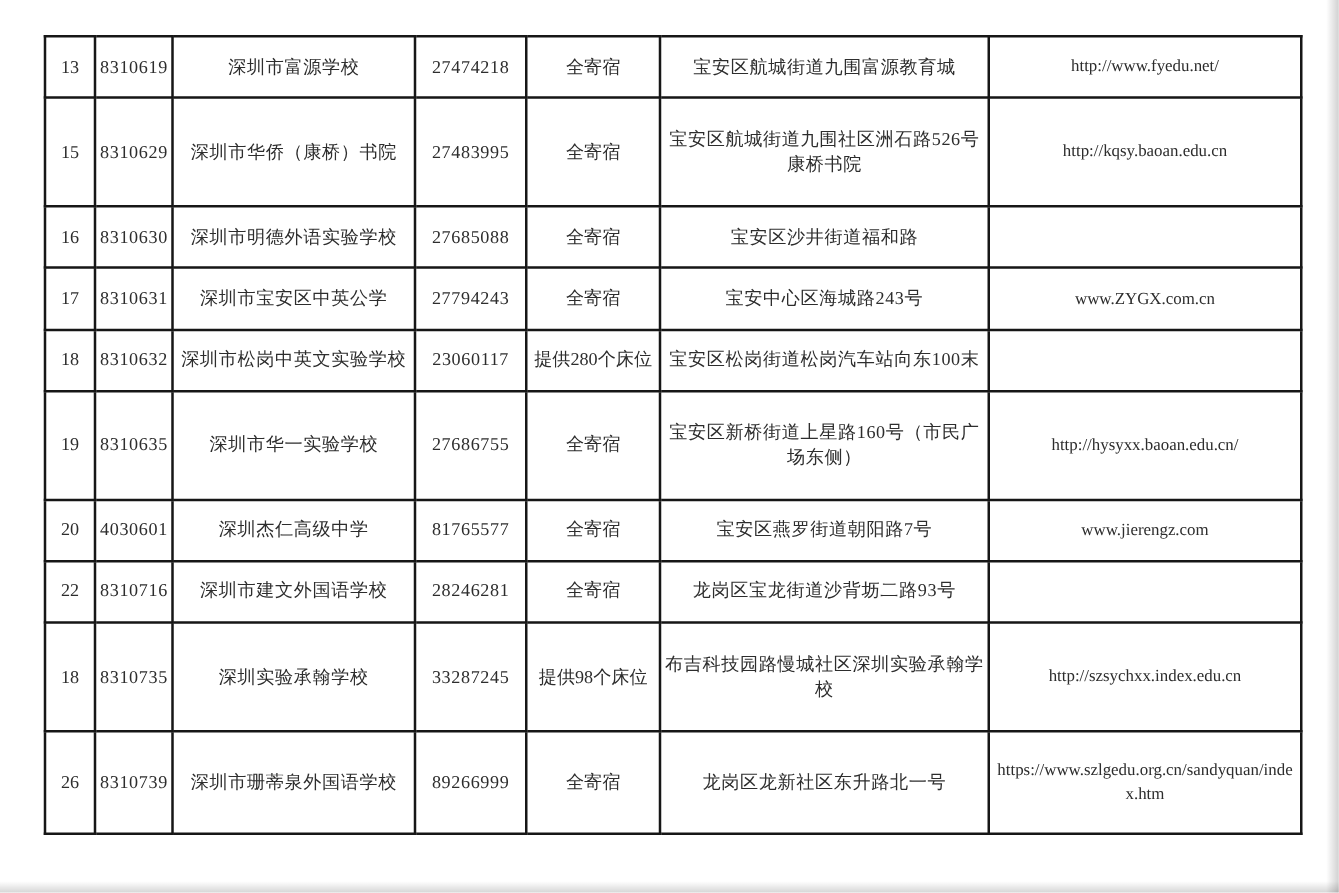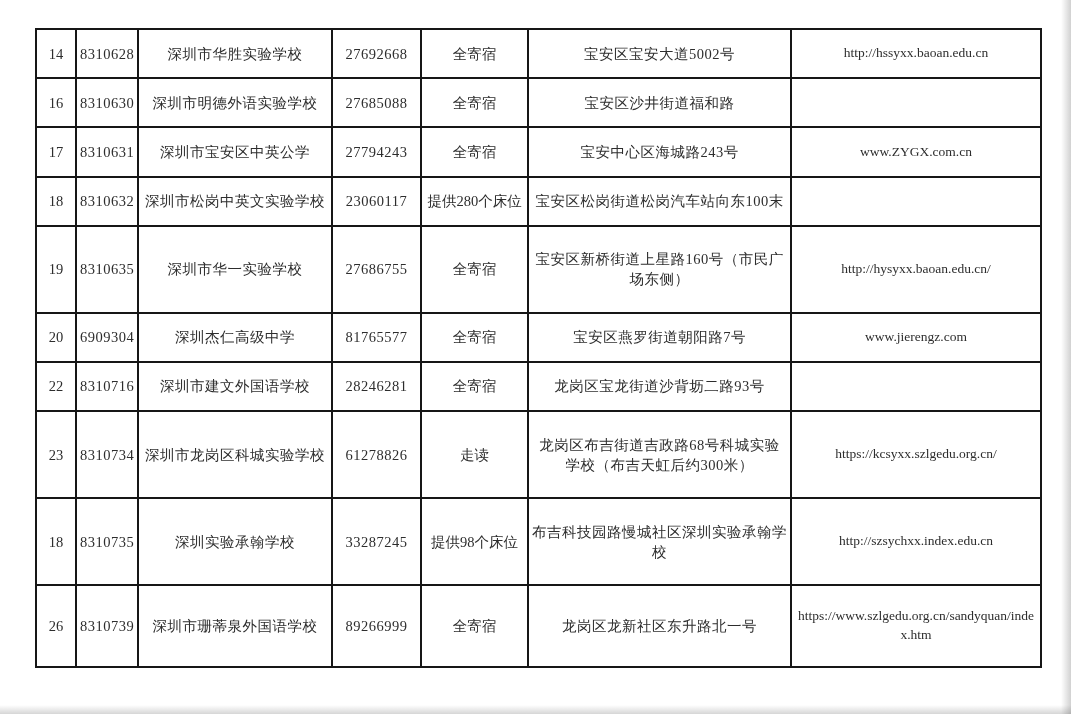--- a/index.html
+++ b/index.html
@@ -69,27 +69,36 @@
     <col style="width:40px">
     <col style="width:62px">
     <col style="width:194px">
     <col style="width:89px">
     <col style="width:107px">
     <col style="width:263px">
     <col style="width:250px">
   </colgroup>
   <tbody>
       <tr>
-    <td class="cell-index">14</td>
-    <td class="cell-code">8310628</td>
-    <td class="cell-name">深圳市华胜实验学校</td>
-    <td class="cell-phone">27692668</td>
+    <td class="cell-index">13</td>
+    <td class="cell-code">8310619</td>
+    <td class="cell-name">深圳市富源学校</td>
+    <td class="cell-phone">27474218</td>
     <td class="cell-boarding">全寄宿</td>
-    <td class="cell-address">宝安区宝安大道5002号</td>
-    <td class="cell-website">http://hssyxx.baoan.edu.cn</td>
+    <td class="cell-address">宝安区航城街道九围富源教育城</td>
+    <td class="cell-website">http://www.fyedu.net/</td>
+  </tr>
+      <tr>
+    <td class="cell-index">15</td>
+    <td class="cell-code">8310629</td>
+    <td class="cell-name">深圳市华侨（康桥）书院</td>
+    <td class="cell-phone">27483995</td>
+    <td class="cell-boarding">全寄宿</td>
+    <td class="cell-address">宝安区航城街道九围社区洲石路526号康桥书院</td>
+    <td class="cell-website">http://kqsy.baoan.edu.cn</td>
   </tr>
       <tr>
     <td class="cell-index">16</td>
     <td class="cell-code">8310630</td>
     <td class="cell-name">深圳市明德外语实验学校</td>
     <td class="cell-phone">27685088</td>
     <td class="cell-boarding">全寄宿</td>
     <td class="cell-address">宝安区沙井街道福和路</td>
     <td class="cell-website"></td>
   </tr>
@@ -115,44 +124,35 @@
     <td class="cell-index">19</td>
     <td class="cell-code">8310635</td>
     <td class="cell-name">深圳市华一实验学校</td>
     <td class="cell-phone">27686755</td>
     <td class="cell-boarding">全寄宿</td>
     <td class="cell-address">宝安区新桥街道上星路160号（市民广场东侧）</td>
     <td class="cell-website">http://hysyxx.baoan.edu.cn/</td>
   </tr>
       <tr>
     <td class="cell-index">20</td>
-    <td class="cell-code">6909304</td>
+    <td class="cell-code">4030601</td>
     <td class="cell-name">深圳杰仁高级中学</td>
     <td class="cell-phone">81765577</td>
     <td class="cell-boarding">全寄宿</td>
     <td class="cell-address">宝安区燕罗街道朝阳路7号</td>
     <td class="cell-website">www.jierengz.com</td>
   </tr>
       <tr>
     <td class="cell-index">22</td>
     <td class="cell-code">8310716</td>
     <td class="cell-name">深圳市建文外国语学校</td>
     <td class="cell-phone">28246281</td>
     <td class="cell-boarding">全寄宿</td>
     <td class="cell-address">龙岗区宝龙街道沙背坜二路93号</td>
     <td class="cell-website"></td>
-  </tr>
-      <tr>
-    <td class="cell-index">23</td>
-    <td class="cell-code">8310734</td>
-    <td class="cell-name">深圳市龙岗区科城实验学校</td>
-    <td class="cell-phone">61278826</td>
-    <td class="cell-boarding">走读</td>
-    <td class="cell-address">龙岗区布吉街道吉政路68号科城实验学校（布吉天虹后约300米）</td>
-    <td class="cell-website">https://kcsyxx.szlgedu.org.cn/</td>
   </tr>
       <tr>
     <td class="cell-index">18</td>
     <td class="cell-code">8310735</td>
     <td class="cell-name">深圳实验承翰学校</td>
     <td class="cell-phone">33287245</td>
     <td class="cell-boarding">提供98个床位</td>
     <td class="cell-address">布吉科技园路慢城社区深圳实验承翰学校</td>
     <td class="cell-website">http://szsychxx.index.edu.cn</td>
   </tr>

